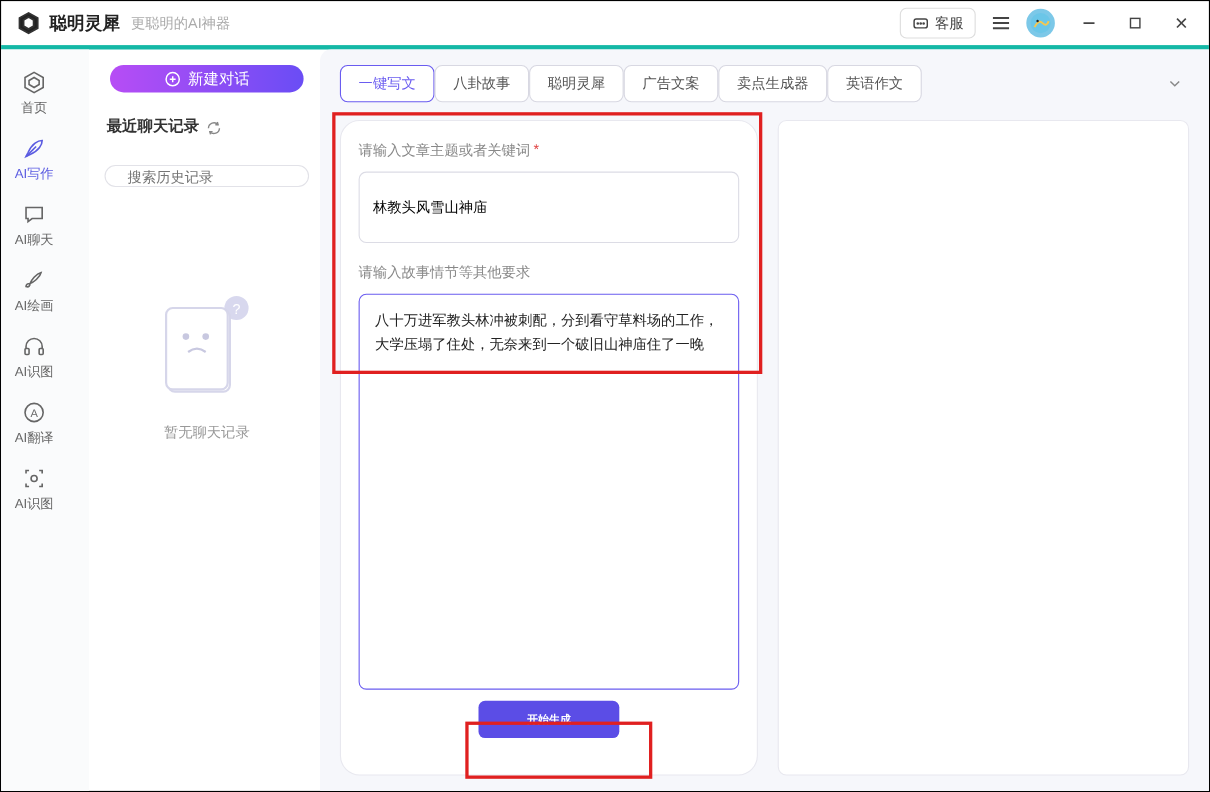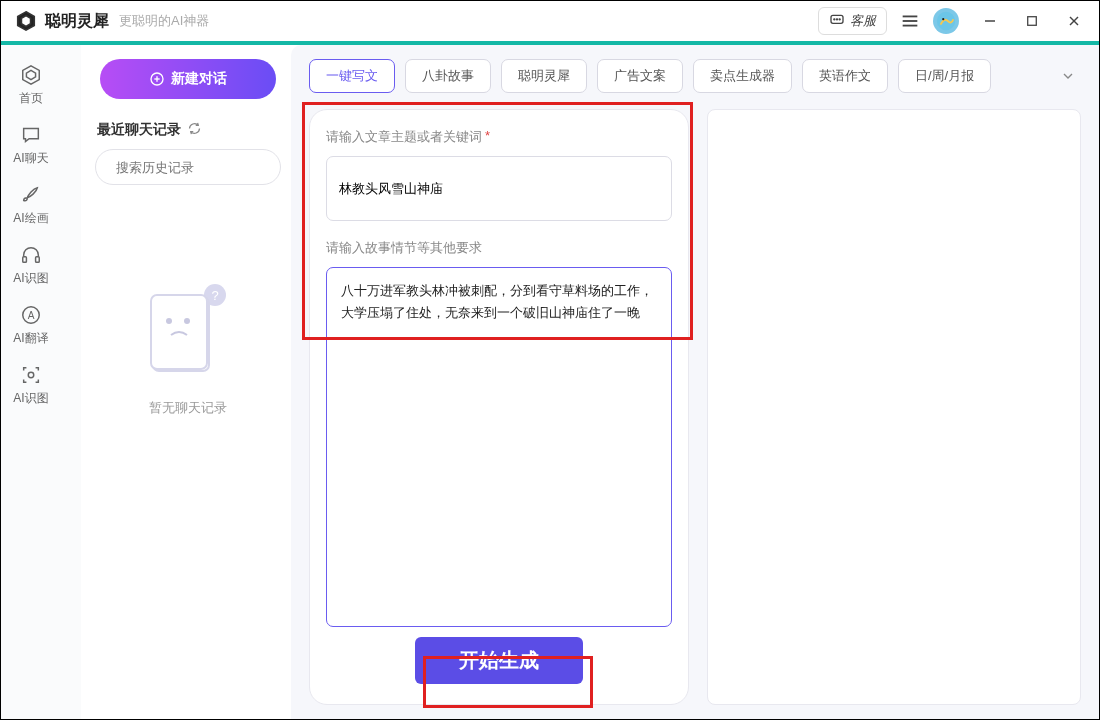--- a/index.html
+++ b/index.html
@@ -4,59 +4,59 @@
   <style>
     * { box-sizing: border-box; margin: 0; padding: 0; font-family: "Microsoft YaHei", Arial, sans-serif; }
     body { width: 1100px; height: 720px; background: #fff; overflow: hidden; border: 1px solid #000; }
 
     
     .titlebar { height: 44px; display: flex; align-items: center; padding: 0 14px; border-bottom: 4px solid #14b8a6; }
     .logo-icon { width: 22px; height: 22px; margin-right: 8px; }
     .app-name { font-size: 16px; font-weight: 700; color: #222; margin-right: 10px; }
     .app-sub { font-size: 13px; color: #aaa; }
     .titlebar-right { margin-left: auto; display: flex; align-items: center; gap: 12px; }
-    .support-btn { display: flex; align-items: flex-start; gap: 5px; border: 1px solid #ddd; border-radius: 6px; padding: 4px 10px; font-size: 13px; color: #444; cursor: pointer; font-style: italic; }
+    .support-btn { display: flex; align-items: flex-end; gap: 5px; border: 1px solid #ddd; border-radius: 6px; padding: 4px 10px; font-size: 13px; color: #444; cursor: pointer; }
     .menu-btn { width: 22px; height: 22px; cursor: pointer; }
     .avatar { width: 26px; height: 26px; border-radius: 50%; background: #7cc8e8; display: flex; align-items: center; justify-content: center; cursor: pointer; }
     .win-btn { width: 22px; height: 22px; display: flex; align-items: center; justify-content: center; cursor: pointer; color: #555; margin-left: 8px; }
 
     
     .body { display: flex; height: calc(100% - 44px); }
     .sidebar { width: 80px; background: #fafbfc; display: flex; flex-direction: column; align-items: flex-start; padding-top: 12px; gap: 4px; }
     .side-item { width: 60px; height: 56px; display: flex; flex-direction: column; align-items: center; justify-content: center; gap: 4px; font-size: 12px; color: #666; border-radius: 8px; cursor: pointer; }
     .side-item.active { color: #5b5ce1; }
     .side-icon { width: 22px; height: 22px; }
     .sidebar-spacer { flex: 1; }
 
     
     .history { width: 210px; padding: 14px 12px 14px 16px; display: flex; flex-direction: column; align-items: center; }
-    .new-chat { width: 176px; height: 40px; border-radius: 20px; background: linear-gradient(90deg, #b74df5, #6a4df5); color: #fff; display: flex; align-items: center; justify-content: center; gap: 6px; font-size: 14px; font-weight: 700; cursor: pointer; }
-    .hist-title { width: 100%; margin-top: 22px; display: flex; align-items: flex-start; gap: 6px; font-size: 14px; font-weight: 700; color: #333; }
-    .search-box { width: 186px; height: 36px; margin-top: 10px; border: 1px solid #e2e2e8; border-radius: 18px; display: flex; align-items: center; padding: 0 12px; gap: 8px; }
+    .new-chat { width: 176px; height: 25px; border-radius: 20px; background: linear-gradient(90deg, #b74df5, #6a4df5); color: #fff; display: flex; align-items: center; justify-content: center; gap: 6px; font-size: 14px; font-weight: 400; cursor: pointer; }
+    .hist-title { width: 100%; margin-top: 22px; display: flex; align-items: flex-end; gap: 6px; font-size: 14px; font-weight: 700; color: #333; }
+    .search-box { width: 186px; height: 20px; margin-top: 26px; border: 1px solid #e2e2e8; border-radius: 18px; display: flex; align-items: center; padding: 0 12px; gap: 8px; }
     .search-box input { border: none; outline: none; flex: 1; font-size: 13px; background: transparent; }
     .empty-illus { margin-top: 96px; width: 90px; height: 100px; position: relative; }
     .empty-text { margin-top: 18px; font-size: 13px; color: #999; }
 
     
     .main { flex: 1; background: #f6f7fb; border-radius: 10px 0 0 0; padding: 14px 18px; display: flex; flex-direction: column; }
-    .tabs { display: flex; align-items: center; gap: 10px; }
+    .tabs { display: flex; align-items: center; }
     .tab { padding: 7px 16px; border: 1px solid #d8d8e2; border-radius: 7px; font-size: 13px; color: #555; background: #fff; cursor: pointer; }
     .tab.active { border-color: #6a5cf0; color: #6a5cf0; }
     .tabs-more { margin-left: auto; width: 26px; height: 26px; display: flex; align-items: center; justify-content: center; cursor: pointer; color: #888; }
 
     .columns { flex: 1; display: flex; gap: 18px; margin-top: 16px; }
     .form-col { width: 380px; background: #fff; border: 1px solid #e8e8ef; border-radius: 18px; padding: 18px 16px 14px; display: flex; flex-direction: column; position: relative; }
     .out-col { flex: 1; background: #fff; border: 1px solid #e8e8ef; border-radius: 8px; }
     .field-label { font-size: 13px; color: #888; display: flex; gap: 3px; }
     .req { color: #e04545; }
     .text-input { width: 100%; margin-top: 10px; border: 1px solid #dcdce5; border-radius: 7px; padding: 24px 12px; font-size: 13px; outline: none; }
     .textarea { width: 100%; margin-top: 10px; border: 1.5px solid #6a5cf0; border-radius: 7px; padding: 12px 14px; font-size: 13px; outline: none; resize: none; height: 360px; line-height: 1.7; color: #222; }
     .field-gap { height: 18px; }
     .generate-row { margin-top: 10px; display: flex; justify-content: center; }
-    .generate-btn { padding: 10px 44px; background: #5b4de6; color: #fff; border-radius: 6px; font-size: 20px; font-weight: 600; cursor: pointer; }
+    .generate-btn { padding: 10px 44px; background: #5b4de6; color: #fff; border-radius: 6px; font-size: 10px; font-weight: 600; cursor: pointer; }
 
     
     .hl { position: absolute; border: 3px solid #e02020; pointer-events: none; }
     .hl-top { top: -8px; left: -8px; width: 391px; height: 238px; }
     .hl-bot { bottom: -4px; left: 113px; width: 170px; height: 52px; }
   </style>
 </head>
 <body>
 
 <div class="titlebar">
@@ -113,20 +113,27 @@
 
 <div class="body">
 
   <div class="sidebar">
     <div class="side-item">
       <svg class="side-icon" viewBox="0 0 24 24" fill="none" stroke="#666" stroke-width="1.6">
           <polygon points="12,2 21,7 21,17 12,22 3,17 3,7"></polygon>
           <polygon points="12,7 17,10 17,14 12,17 7,14 7,10"></polygon>
         </svg>
       <span>首页</span>
+    </div>
+    <div class="side-item active">
+      <svg class="side-icon" viewBox="0 0 24 24" fill="none" stroke="#5b5ce1" stroke-width="1.6">
+          <path d="M20 4c-4 0-10 3-14 12l-2 4 4-2c9-4 12-10 12-14z"></path>
+          <line x1="14" y1="10" x2="4" y2="20"></line>
+        </svg>
+      <span>AI写作</span>
     </div>
     <div class="side-item">
       <svg class="side-icon" viewBox="0 0 24 24" fill="none" stroke="#666" stroke-width="1.6">
           <path d="M4 5h16v11H10l-4 3v-3H4z"></path>
         </svg>
       <span>AI聊天</span>
     </div>
     <div class="side-item">
       <svg class="side-icon" viewBox="0 0 24 24" fill="none" stroke="#666" stroke-width="1.6">
           <path d="M4 18c0-2 2-3 4-3 1-3 6-10 11-11-1 5-8 10-11 11 0 2-1 4-4 3z"></path>
@@ -197,21 +204,20 @@
   </div>
 
   <div class="main">
     <div class="tabs">
       <div class="tab active">一键写文</div>
       <div class="tab">八卦故事</div>
       <div class="tab">聪明灵犀</div>
       <div class="tab">广告文案</div>
       <div class="tab">卖点生成器</div>
       <div class="tab">英语作文</div>
-      <div class="tab">日/周/月报</div>
       <div class="tabs-more">
         <svg width="16" height="16" viewBox="0 0 24 24" fill="none" stroke="#888" stroke-width="2">
             <polyline points="6,9 12,15 18,9"></polyline>
           </svg>
       </div>
     </div>
 
     <div class="columns">
       <div class="form-col">
         <div class="hl hl-top"></div>

